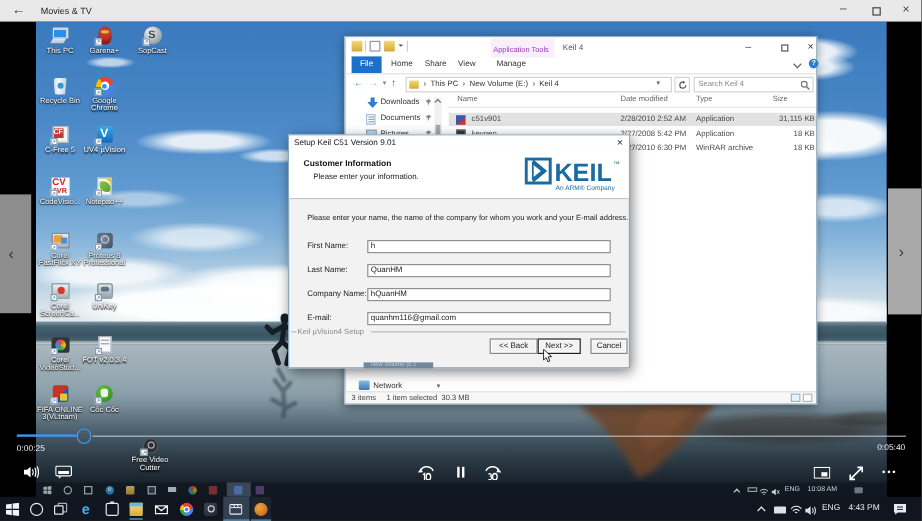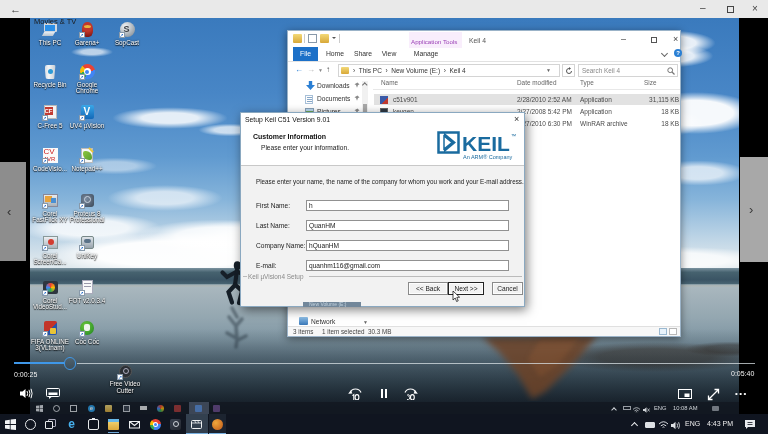--- a/index.html
+++ b/index.html
@@ -4,21 +4,21 @@
 <style>
 * { margin:0; padding:0; box-sizing:border-box; -webkit-font-smoothing:antialiased; }
 html,body { width:768px; height:434px; overflow:hidden; }
 #root { position:absolute; top:0; left:0; width:768px; height:434px;
   font-family:"Liberation Sans", sans-serif; background:#000; overflow:hidden; }
 .abs { position:absolute; }
 
 
 #titlebar { left:0; top:0; width:768px; height:18px; background:#e9e9e9; color:#1a1a1a; }
 #titlebar .back { left:10px; top:3px; font-size:11px; color:#333; }
-#titlebar .tname { left:34px; top:5px; font-size:7.5px;margin-top:12px; }
+#titlebar .tname { left:34px; top:5px; font-size:7.5px; }
 #titlebar .wc { top:8px; color:#444; }
 
 
 #app { left:0; top:18px; width:768px; height:396px; background:#000; overflow:hidden; }
 #video { left:30px; top:0; width:709px; height:396px; overflow:hidden; }
 
 
 #sky { left:0; top:0; width:709px; height:252px;
   background:
    radial-gradient(55px 16px at 500px 28px, rgba(255,255,255,.95) 40%, rgba(255,255,255,0) 72%),
@@ -157,21 +157,21 @@
   </div>
     <div class="dlab" style="left:24px; top:122.5px;">C-Free 5</div>
   <div class="dicon" style="left:78.5px; top:105px;">
     <div class="abs" style="left:2px; top:0px; width:13px; height:14px; background:linear-gradient(#39a7e8,#1268b8); border-radius:2px;"></div>
     <div class="abs" style="left:5px; top:1px; color:#fff; font-size:10px; font-weight:bold;">V</div>
     <div class="sc"></div>
   </div>
     <div class="dlab" style="left:61px; top:122.5px;">UV4 µVision</div>
   <div class="dicon" style="left:41.5px; top:148px;">
     <div class="abs" style="left:1px; top:0px; width:15px; height:15px; background:#fafafa;"></div>
-    <div class="abs" style="left:2px; top:0px; color:#cc2222; font-size:8px; font-weight:normal; line-height:7px;">CV<br><span style="font-size:6px;">AVR</span></div>
+    <div class="abs" style="left:2px; top:0px; color:#cc2222; font-size:8px; font-weight:bold; line-height:7px;">CV<br><span style="font-size:6px;">AVR</span></div>
     <div class="sc"></div>
   </div>
     <div class="dlab" style="left:24px; top:165.5px;">CodeVisio...</div>
   <div class="dicon" style="left:78.5px; top:148px;">
     <div class="abs" style="left:2px; top:0px; width:12px; height:15px; background:#f6f7f8; border:0.5px solid #bbb;"></div>
     <div class="abs" style="left:4px; top:3px; width:9px; height:9px; background:linear-gradient(135deg,#8dc63f,#5a9e2f); border-radius:2px 6px 2px 6px;"></div>
     <div class="abs" style="left:9px; top:1px; width:6px; height:2px; background:#e8c437; transform:rotate(45deg);"></div>
     <div class="sc"></div>
   </div>
     <div class="dlab" style="left:61px; top:165.5px;">Notepad++</div>

